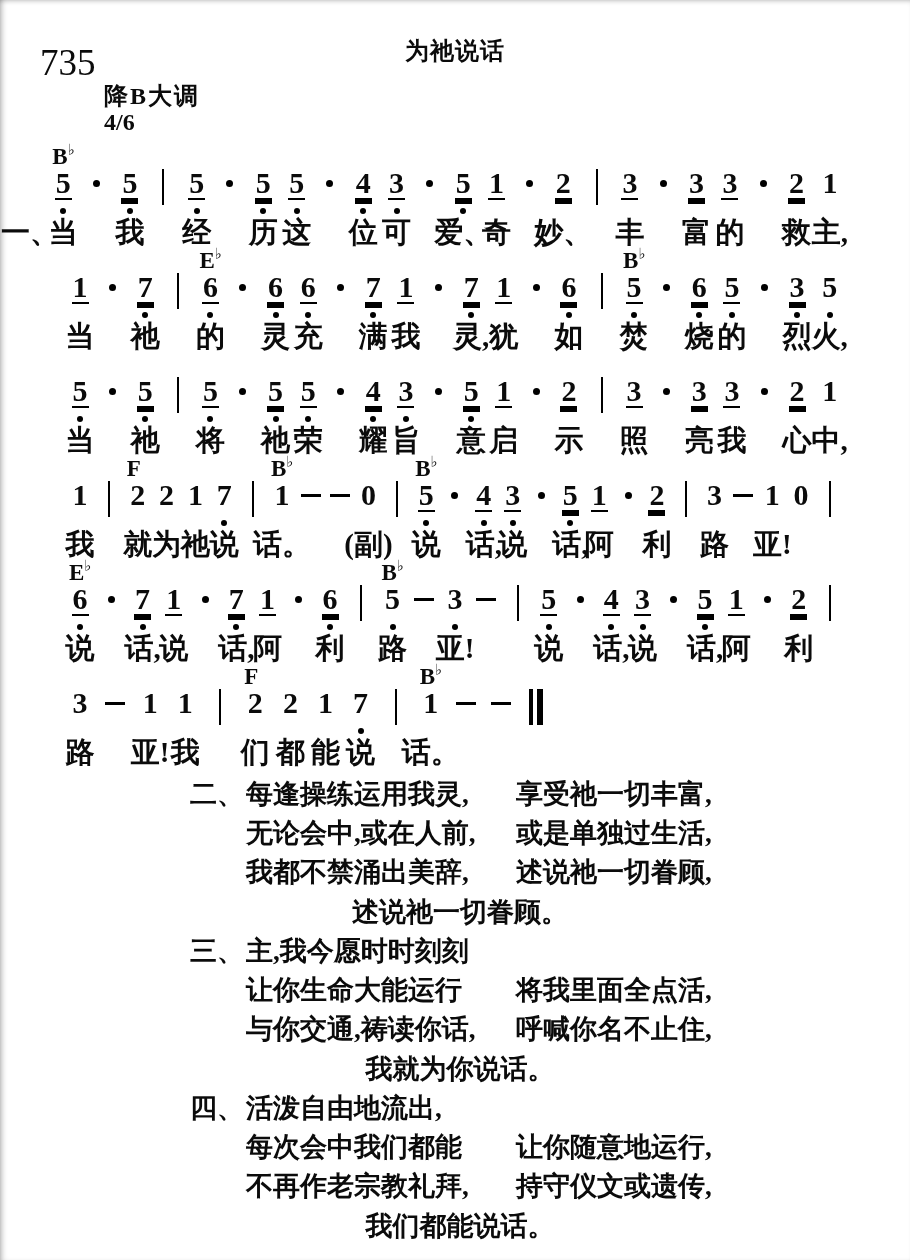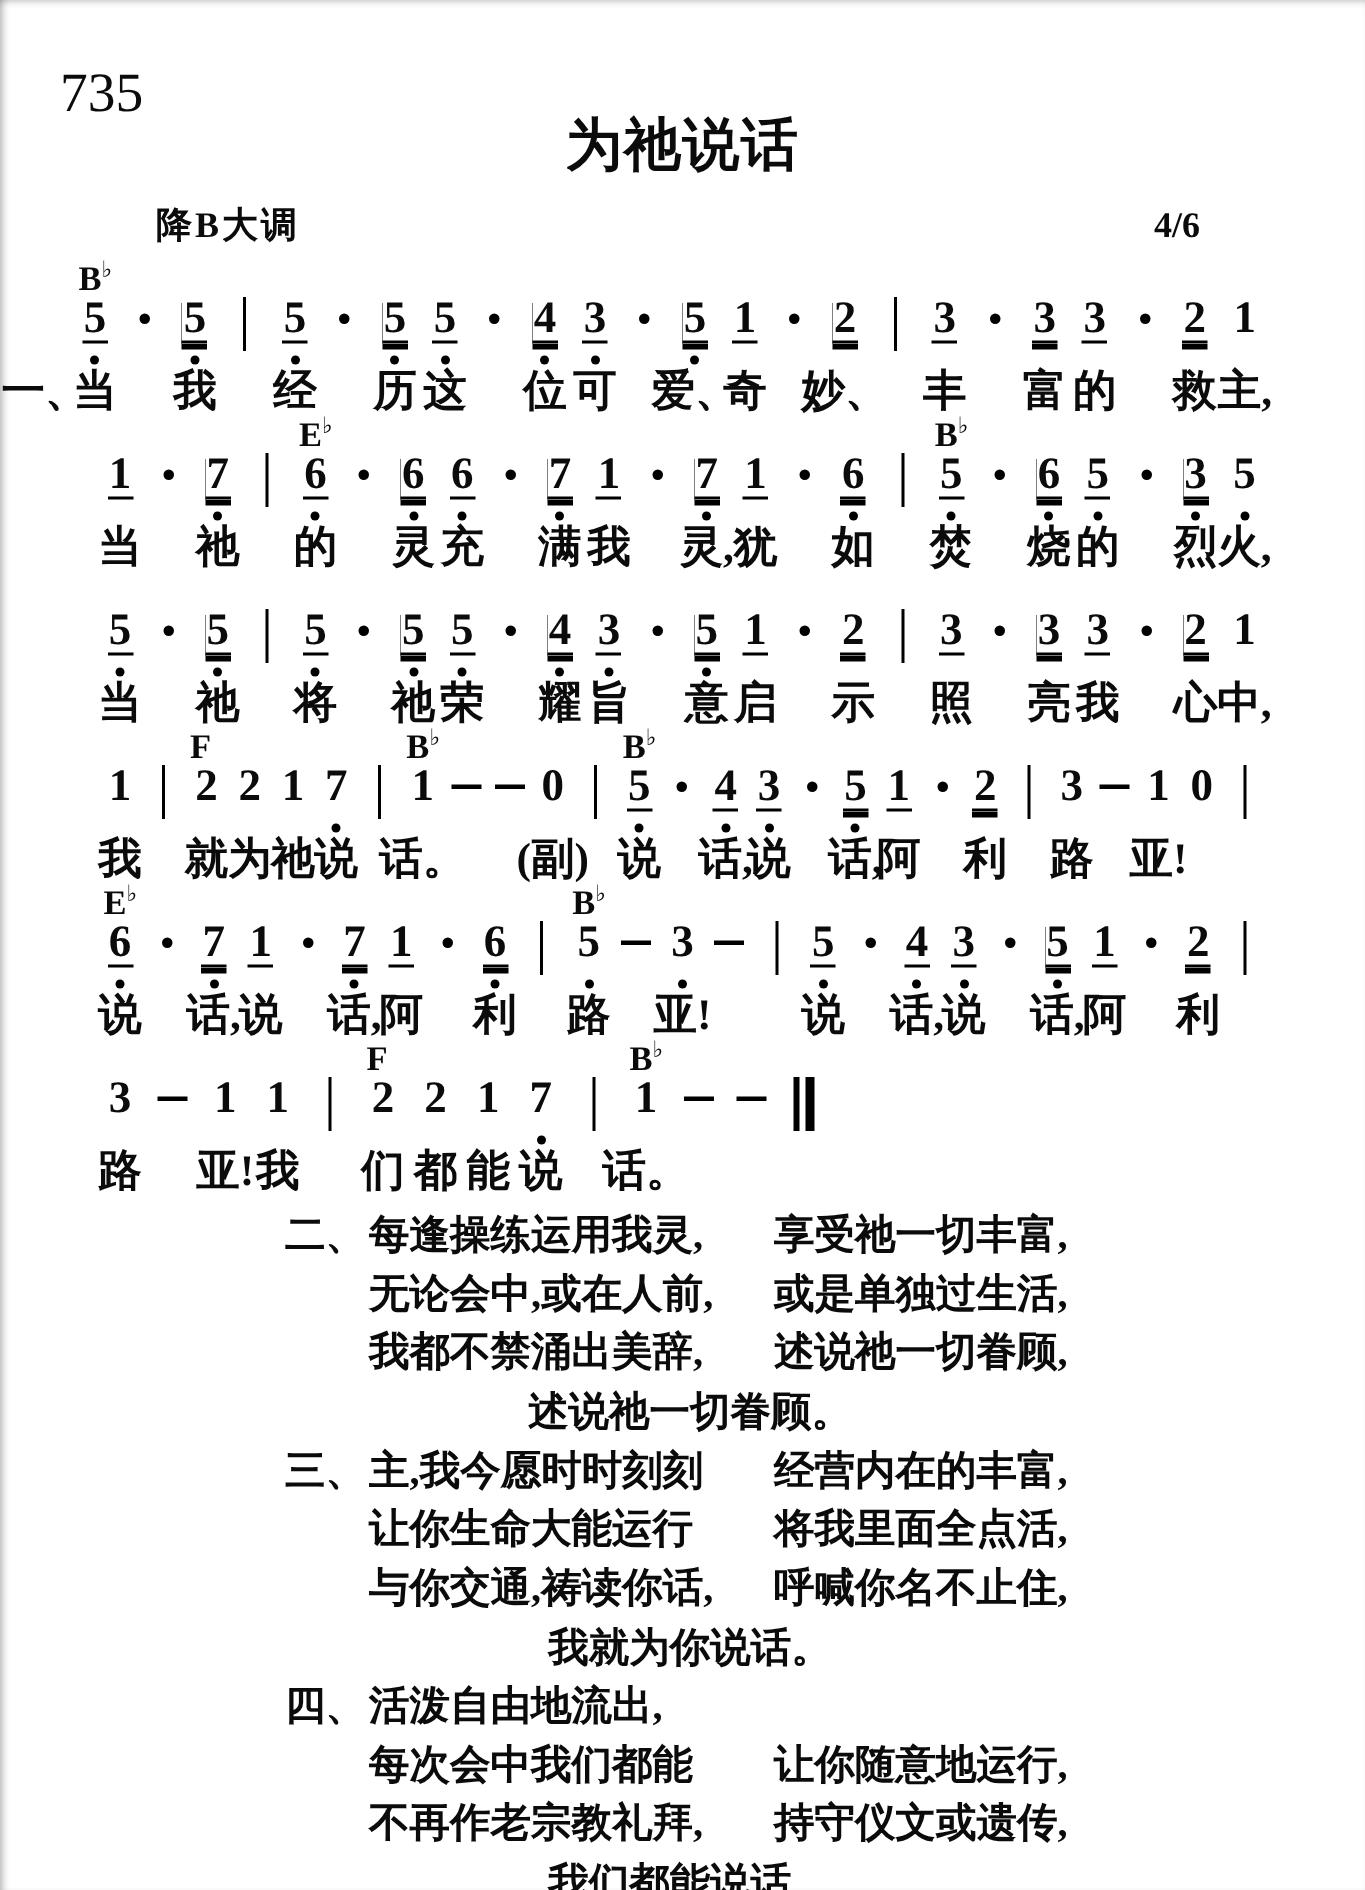--- a/index.html
+++ b/index.html
@@ -6,22 +6,22 @@
   body{
     width:910px;height:1260px;background:#ffffff;color:#0b0b0b;
     font-family:"Liberation Serif","DejaVu Serif",serif;
     position:relative;overflow:hidden;
   }
   .page{
     width:910px;height:1260px;position:relative;
     box-shadow:inset 5px 0 6px -4px rgba(0,0,0,.35), inset 0 4px 5px -3px rgba(0,0,0,.22);
   }
   .page-num{position:absolute;left:40px;top:44px;font-size:37px;line-height:38px;}
-  .title{margin:0;padding-top:71px;text-align:center;font-size:38px;font-weight:bold;letter-spacing:1px;}
-  .key-row{display:flex;justify-content:space-between;margin:16px 110px 0 104px;font-weight:bold;font-size:24px;line-height:26px;}
+  .title{margin:0;padding-top:35px;text-align:center;font-size:24px;font-weight:bold;letter-spacing:1px;}
+  .key-row{display:flex;justify-content:space-between;margin:16px 86px 0 104px;font-weight:bold;font-size:24px;line-height:26px;flex-direction:column;}
   .key{letter-spacing:2px;}
 
   
   .music{margin:10px 0 0 72px;width:766px;}
   .music-line{position:relative;display:flex;justify-content:space-between;align-items:flex-start;padding-top:24px;height:80px;}
   .music-line.short{width:472px;}
   .cell{position:relative;display:flex;flex-direction:column;align-items:center;flex:0 0 16px;width:16px;}
   .cell.pref{margin-left:-50px;}
   .nbox{height:38px;display:flex;align-items:flex-start;justify-content:center;}
   .d{font-weight:bold;font-size:30px;line-height:27px;padding:0 1px;white-space:nowrap;}
@@ -1159,21 +1159,20 @@
           <span class="vnum"></span>
           <span class="vleft">我都不禁涌出美辞,</span>
           <span class="vright">述说祂一切眷顾,</span>
         </div>
         <div class="vlast">述说祂一切眷顾。</div>
       </div>
       <div class="verse">
         <div class="vrow">
           <span class="vnum">三、</span>
           <span class="vleft">主,我今愿时时刻刻</span>
-          <span class="vright">经营内在的丰富,</span>
         </div>
         <div class="vrow">
           <span class="vnum"></span>
           <span class="vleft">让你生命大能运行</span>
           <span class="vright">将我里面全点活,</span>
         </div>
         <div class="vrow">
           <span class="vnum"></span>
           <span class="vleft">与你交通,祷读你话,</span>
           <span class="vright">呼喊你名不止住,</span>

